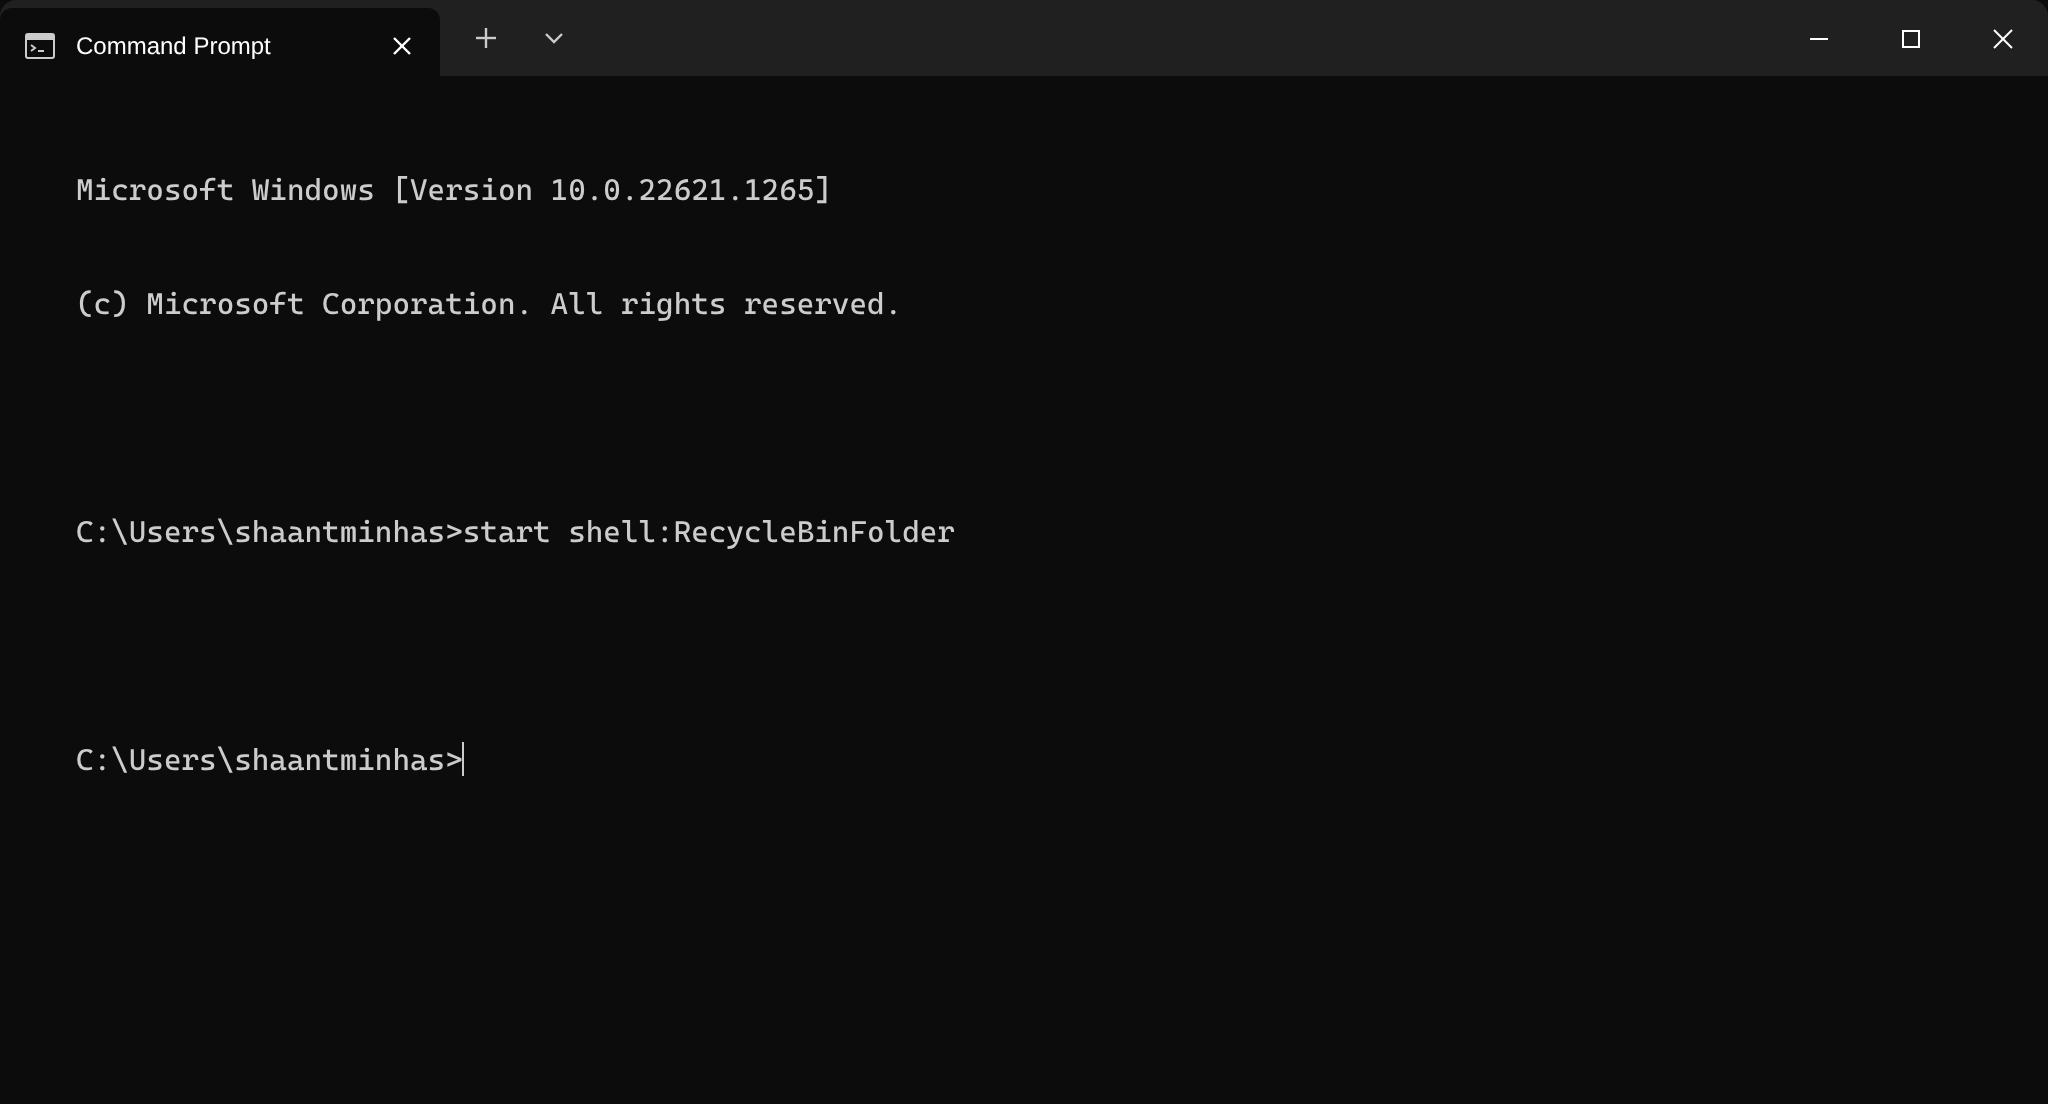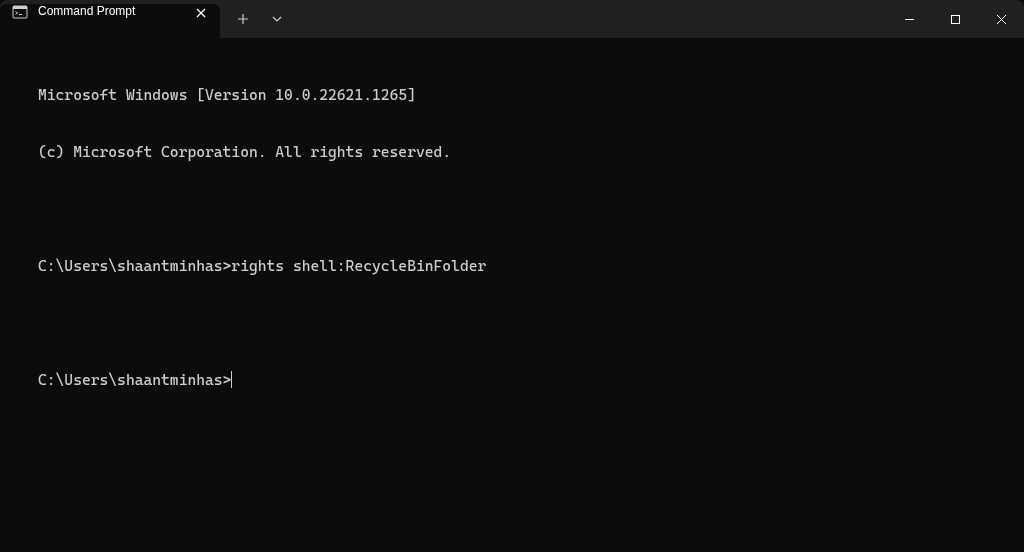--- a/index.html
+++ b/index.html
@@ -13,20 +13,21 @@
     }
     .titlebar {
       height: 38px;
       background: #202020;
       display: flex;
       align-items: stretch;
       user-select: none;
     }
     .tab {
       display: flex;
+      align-items: center;
       background: #0c0c0c;
       padding: 0 10px 0 12px;
       gap: 10px;
       min-width: 220px;
       border-top-right-radius: 6px;
       height: 100%;
       border-top-left-radius: 6px;
       margin-top: 4px;
     }
     .tab-icon {
@@ -152,16 +153,16 @@
         <line x1="10" y1="1" x2="1" y2="10" stroke="#ffffff" stroke-width="1"></line>
       </svg>
     </div>
   </div>
 </div>
 
 <div class="terminal">
   <span class="line">Microsoft Windows [Version 10.0.22621.1265]</span>
   <span class="line">(c) Microsoft Corporation. All rights reserved.</span>
   <span class="line"> </span>
-  <span class="line"><span>C:\Users\shaantminhas&gt;</span><span>rights shell:RecycleBinFolder</span></span>
+  <span class="line"><span>C:\Users\shaantminhas&gt;</span><span>start shell:RecycleBinFolder</span></span>
   <span class="line"> </span>
   <span class="line"><span>C:\Users\shaantminhas&gt;</span><span class="cursor"></span></span>
 </div>
 
 </body></html>

